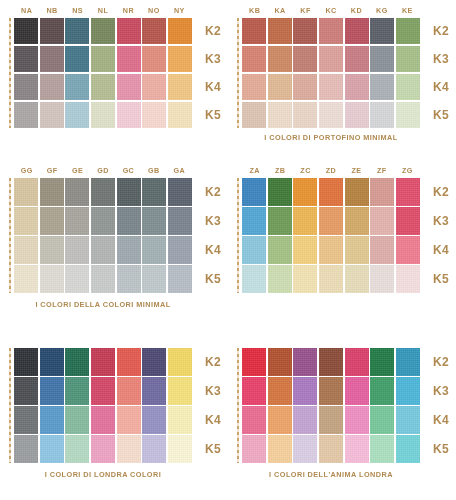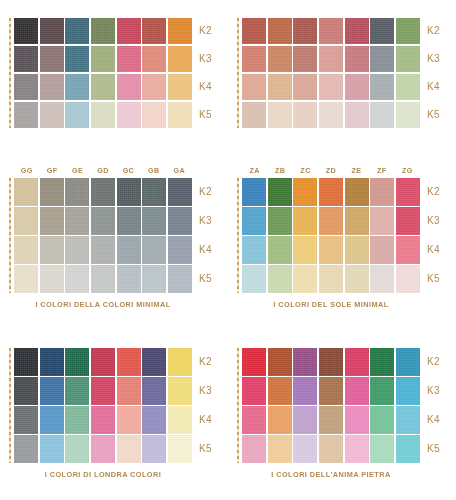--- a/index.html
+++ b/index.html
@@ -87,28 +87,29 @@
   .row-labels {
     position: absolute;
     right: 2px;
     top: 18px;
     width: 32px;
     display: grid;
     grid-auto-rows: 1fr;
     gap: 1.5px;
   }
   .row-label {
-    font-size: 10px;
+    font-size: 12px;
     color: #b08a52;
     line-height: 1;
     display: flex;
     align-items: center;
     padding-left: 5px;
-    font-weight: normal;
+    font-weight: bold;
     letter-spacing: 0.3px;
+    margin-left: 6px;
   }
 
   
   .left-rule {
     position: absolute;
     left: 9px;
     top: 18px;
     width: 2px;
     background: repeating-linear-gradient(
       180deg,
@@ -128,20 +129,29 @@
     color: #b08a52;
     white-space: nowrap;
   }
 </style>
 </head>
 <body>
 
 <div id="sheet">
     <div class="palette">
       <div class="pal-inner">
+        <div class="col-headers">
+          <div class="col-head">NA</div>
+          <div class="col-head">NB</div>
+          <div class="col-head">NS</div>
+          <div class="col-head">NL</div>
+          <div class="col-head">NR</div>
+          <div class="col-head">NO</div>
+          <div class="col-head">NY</div>
+        </div>
         <div class="left-rule" style="top: 18px; height: 110px;"></div>
         <div class="grid-wrap" style="top: 18px; height: 110px;">
           <div class="swatch-grid" style="height: 110px;">
             <div class="swatch" title="NA K2 #353234" style="background: rgb(53, 50, 52);"></div>
             <div class="swatch" title="NB K2 #5c4a4c" style="background: rgb(92, 74, 76);"></div>
             <div class="swatch" title="NS K2 #3f6a7a" style="background: rgb(63, 106, 122);"></div>
             <div class="swatch" title="NL K2 #76875c" style="background: rgb(118, 135, 92);"></div>
             <div class="swatch" title="NR K2 #c8495f" style="background: rgb(200, 73, 95);"></div>
             <div class="swatch" title="NO K2 #b5564c" style="background: rgb(181, 86, 76);"></div>
             <div class="swatch" title="NY K2 #e2892f" style="background: rgb(226, 137, 47);"></div>
@@ -171,20 +181,29 @@
         <div class="row-labels" style="top: 18px; height: 110px;">
           <div class="row-label">K2</div>
           <div class="row-label">K3</div>
           <div class="row-label">K4</div>
           <div class="row-label">K5</div>
         </div>
       </div>
     </div>
     <div class="palette">
       <div class="pal-inner">
+        <div class="col-headers">
+          <div class="col-head">KB</div>
+          <div class="col-head">KA</div>
+          <div class="col-head">KF</div>
+          <div class="col-head">KC</div>
+          <div class="col-head">KD</div>
+          <div class="col-head">KG</div>
+          <div class="col-head">KE</div>
+        </div>
         <div class="left-rule" style="top: 18px; height: 110px;"></div>
         <div class="grid-wrap" style="top: 18px; height: 110px;">
           <div class="swatch-grid" style="height: 110px;">
             <div class="swatch" title="KB K2 #b95a4b" style="background: rgb(185, 90, 75);"></div>
             <div class="swatch" title="KA K2 #bf6a45" style="background: rgb(191, 106, 69);"></div>
             <div class="swatch" title="KF K2 #ab5b51" style="background: rgb(171, 91, 81);"></div>
             <div class="swatch" title="KC K2 #cd7d79" style="background: rgb(205, 125, 121);"></div>
             <div class="swatch" title="KD K2 #b9505e" style="background: rgb(185, 80, 94);"></div>
             <div class="swatch" title="KG K2 #5a5f68" style="background: rgb(90, 95, 104);"></div>
             <div class="swatch" title="KE K2 #7fa162" style="background: rgb(127, 161, 98);"></div>
@@ -210,20 +229,21 @@
             <div class="swatch" title="KG K5 #d5d6d8" style="background: rgb(213, 214, 216);"></div>
             <div class="swatch" title="KE K5 #dfe8d0" style="background: rgb(223, 232, 208);"></div>
           </div>
         </div>
         <div class="row-labels" style="top: 18px; height: 110px;">
           <div class="row-label">K2</div>
           <div class="row-label">K3</div>
           <div class="row-label">K4</div>
           <div class="row-label">K5</div>
         </div>
+        <div class="caption" style="top: 133px;">I COLORI DI PORTOFINO MINIMAL</div>
       </div>
     </div>
     <div class="palette">
       <div class="pal-inner">
         <div class="col-headers">
           <div class="col-head">GG</div>
           <div class="col-head">GF</div>
           <div class="col-head">GE</div>
           <div class="col-head">GD</div>
           <div class="col-head">GC</div>
@@ -315,21 +335,20 @@
             <div class="swatch" title="ZF K5 #e8dedb" style="background: rgb(232, 222, 219);"></div>
             <div class="swatch" title="ZG K5 #f4dede" style="background: rgb(244, 222, 222);"></div>
           </div>
         </div>
         <div class="row-labels" style="top: 18px; height: 115px;">
           <div class="row-label">K2</div>
           <div class="row-label">K3</div>
           <div class="row-label">K4</div>
           <div class="row-label">K5</div>
         </div>
-        <div class="caption" style="top: 140px;">I COLORI DEL SOLE MINIMAL</div>
       </div>
     </div>
     <div class="palette">
       <div class="pal-inner">
         <div class="left-rule" style="top: 18px; height: 115px;"></div>
         <div class="grid-wrap" style="top: 18px; height: 115px;">
           <div class="swatch-grid" style="height: 115px;">
             <div class="swatch" title="SC K2 #2f3237" style="background: rgb(47, 50, 55);"></div>
             <div class="swatch" title="SB K2 #26486d" style="background: rgb(38, 72, 109);"></div>
             <div class="swatch" title="SD K2 #226c4f" style="background: rgb(34, 108, 79);"></div>
@@ -403,16 +422,16 @@
             <div class="swatch" title="AV K5 #aadfc0" style="background: rgb(170, 223, 192);"></div>
             <div class="swatch" title="AZ K5 #72d2d9" style="background: rgb(114, 210, 217);"></div>
           </div>
         </div>
         <div class="row-labels" style="top: 18px; height: 115px;">
           <div class="row-label">K2</div>
           <div class="row-label">K3</div>
           <div class="row-label">K4</div>
           <div class="row-label">K5</div>
         </div>
-        <div class="caption" style="top: 140px;">I COLORI DELL'ANIMA PIETRA</div>
+        <div class="caption" style="top: 140px;">I COLORI DELL'ANIMA LONDRA</div>
       </div>
     </div>
   </div>
 
 </body></html>

